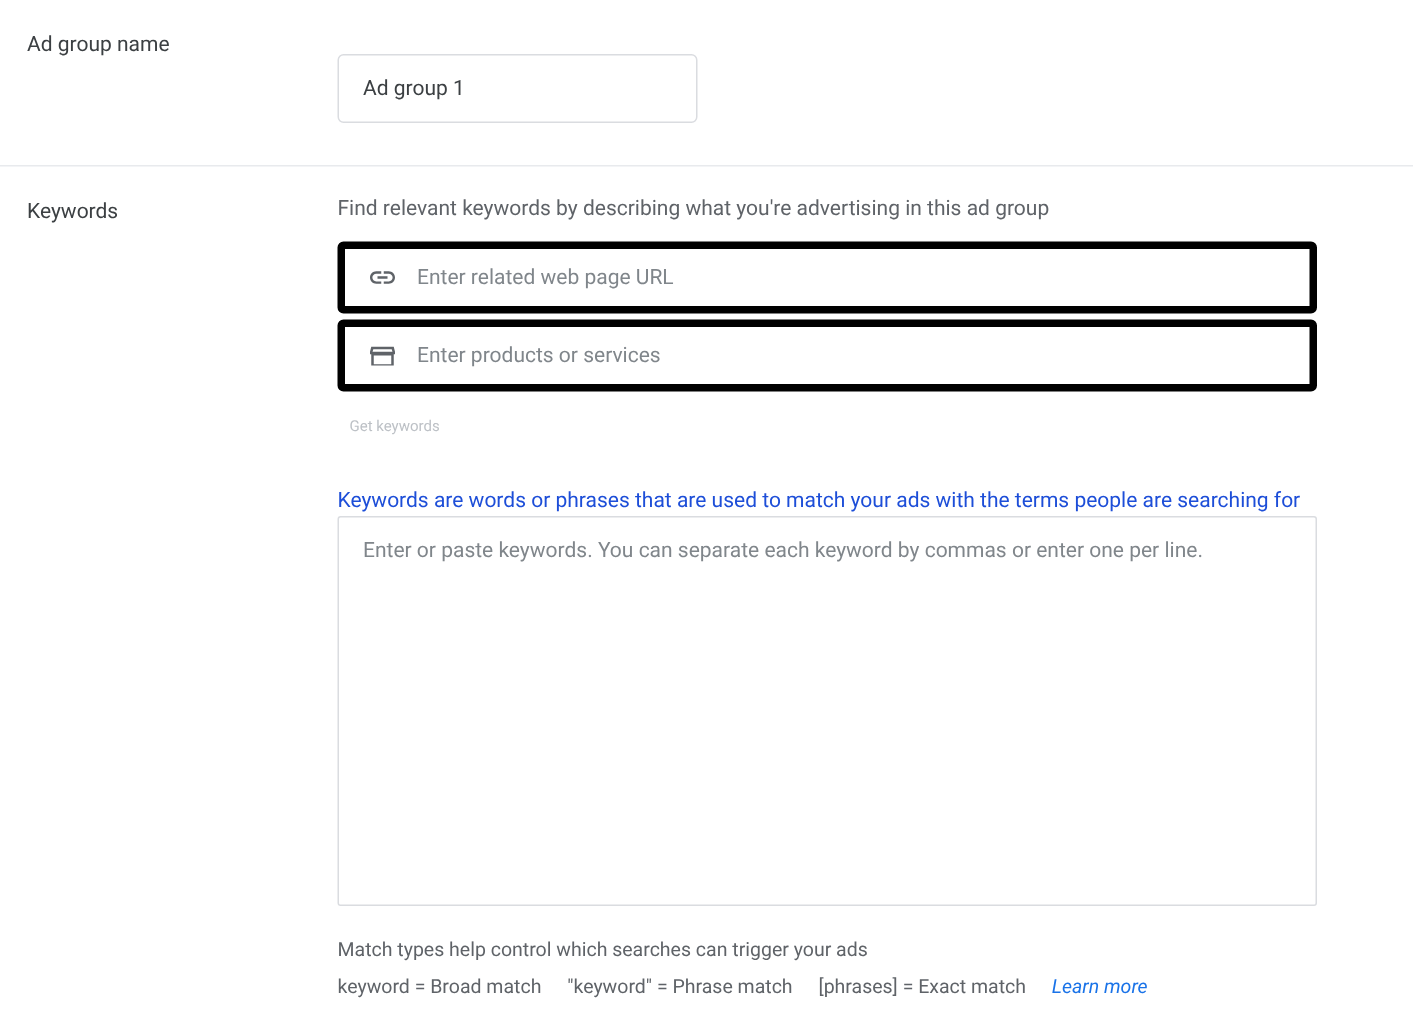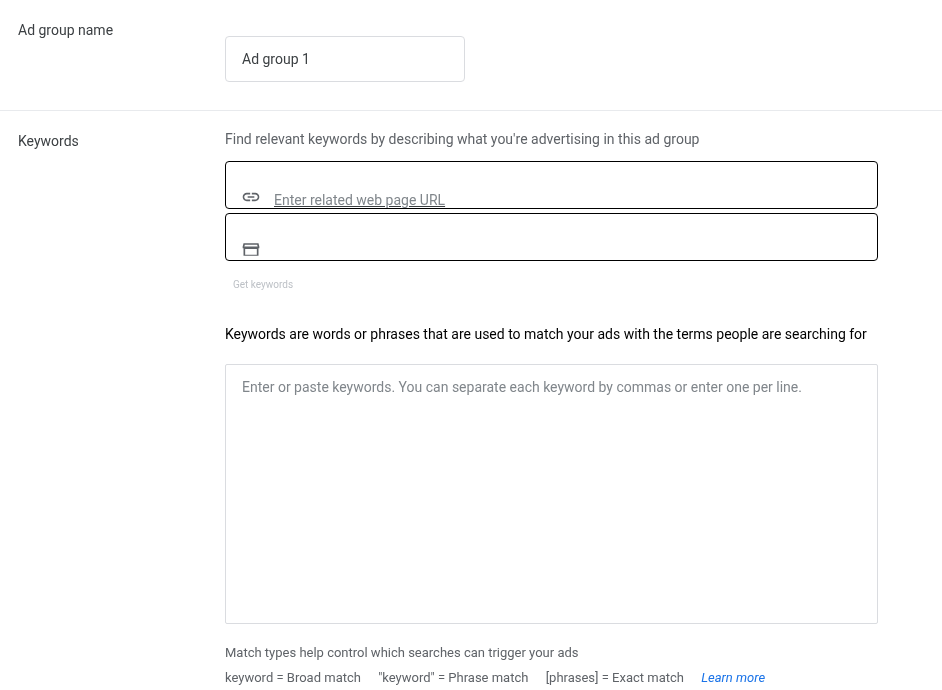--- a/index.html
+++ b/index.html
@@ -42,28 +42,27 @@
     outline: none;
     margin-top: 16px;
   }
   .hint {
     font-size: 14px;
     color: #5f6368;
     margin-bottom: 14px;
   }
   .icon-input {
     display: flex;
-    align-items: flex-end;
+    align-items: center;
     width: 100%;
     height: 48px;
-    border: 1px solid #000000;
+    border: 5px solid #000000;
     border-radius: 4px;
     padding: 0 14px;
     margin-bottom: 4px;
-    text-decoration: underline;
   }
   .icon-input .icon {
     width: 22px;
     height: 22px;
     flex-shrink: 0;
     display: flex;
     align-items: center;
     justify-content: center;
     margin-right: 12px;
     color: #5f6368;
@@ -82,23 +81,23 @@
     background: none;
     border: none;
     font-family: inherit;
     font-size: 10px;
     color: #bdc1c6;
     padding: 14px 8px 10px 8px;
     cursor: default;
   }
   .kw-desc {
     font-size: 14px;
-    color: #000000;
+    color: #1d4ed8;
     margin-top: 26px;
-    margin-bottom: 22px;
+    margin-bottom: 2px;
   }
   .kw-textarea {
     width: 100%;
     height: 260px;
     border: 1px solid #dadce0;
     border-radius: 2px;
     padding: 14px 16px;
     font-size: 14px;
     font-family: inherit;
     color: #3c4043;
@@ -147,20 +146,21 @@
       </span>
       <input type="text" placeholder="Enter related web page URL" style="">
     </div>
 
     <div class="icon-input">
       <span class="icon">
         <svg width="20" height="20" viewBox="0 0 24 24">
           <path d="M21 5H3L2 9v2h1v9h18v-9h1V9l-1-4zm-2 14H5v-7h14v7zM4.04 9l.6-2h14.72l.6 2H4.04z" fill="#5f6368"></path>
         </svg>
       </span>
+      <input type="text" placeholder="Enter products or services" style="">
     </div>
 
     <button class="get-keywords">Get keywords</button>
 
     <div class="kw-desc">Keywords are words or phrases that are used to match your ads with the terms people are searching for</div>
 
     <textarea class="kw-textarea" placeholder="Enter or paste keywords. You can separate each keyword by commas or enter one per line." style=""></textarea>
 
     <div class="helper">
       <div>Match types help control which searches can trigger your ads</div>

